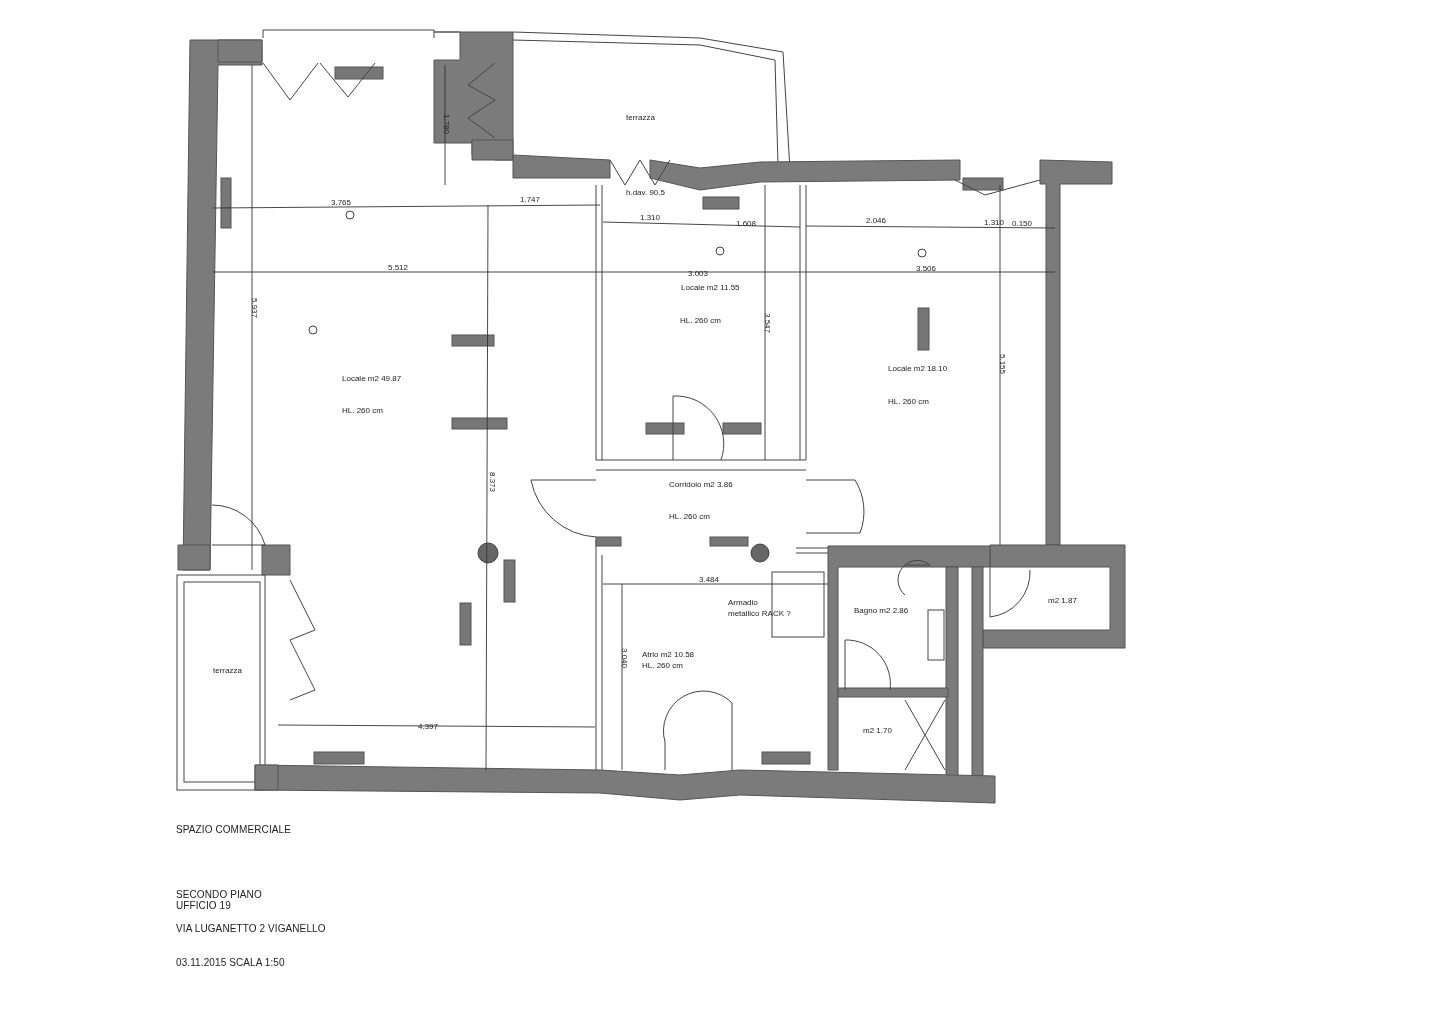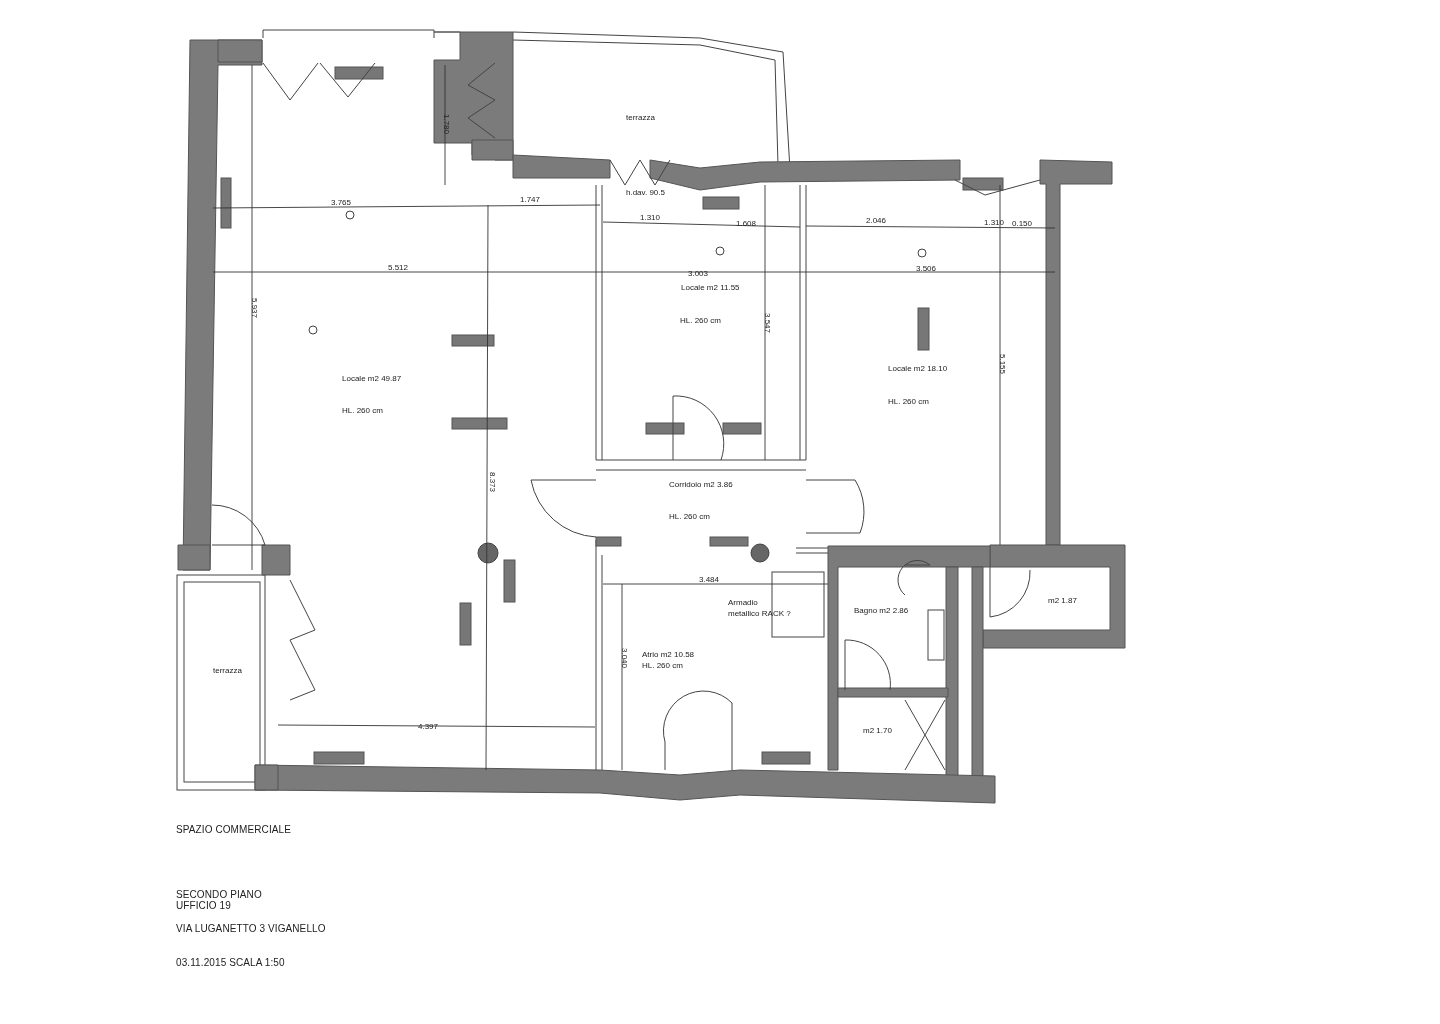--- a/index.html
+++ b/index.html
@@ -172,14 +172,14 @@
     <circle class="thin" cx="350" cy="215" r="4"></circle>
     <circle class="thin" cx="313" cy="330" r="4"></circle>
     <circle class="thin" cx="720" cy="251" r="4"></circle>
     <circle class="thin" cx="922" cy="253" r="4"></circle>
   </g>
 </svg>
 
 <div class="caption" style="top:824px;">SPAZIO COMMERCIALE</div>
 <div class="caption" style="top:856px;margin-top:44px;">UFFICIO 19</div>
 <div class="caption" style="top:889px;">SECONDO PIANO</div>
-<div class="caption" style="top:923px;">VIA LUGANETTO 3   VIGANELLO</div>
+<div class="caption" style="top:923px;">VIA LUGANETTO 2   VIGANELLO</div>
 <div class="caption" style="top:957px;">03.11.2015  SCALA 1:50</div>
 
 </body></html>

